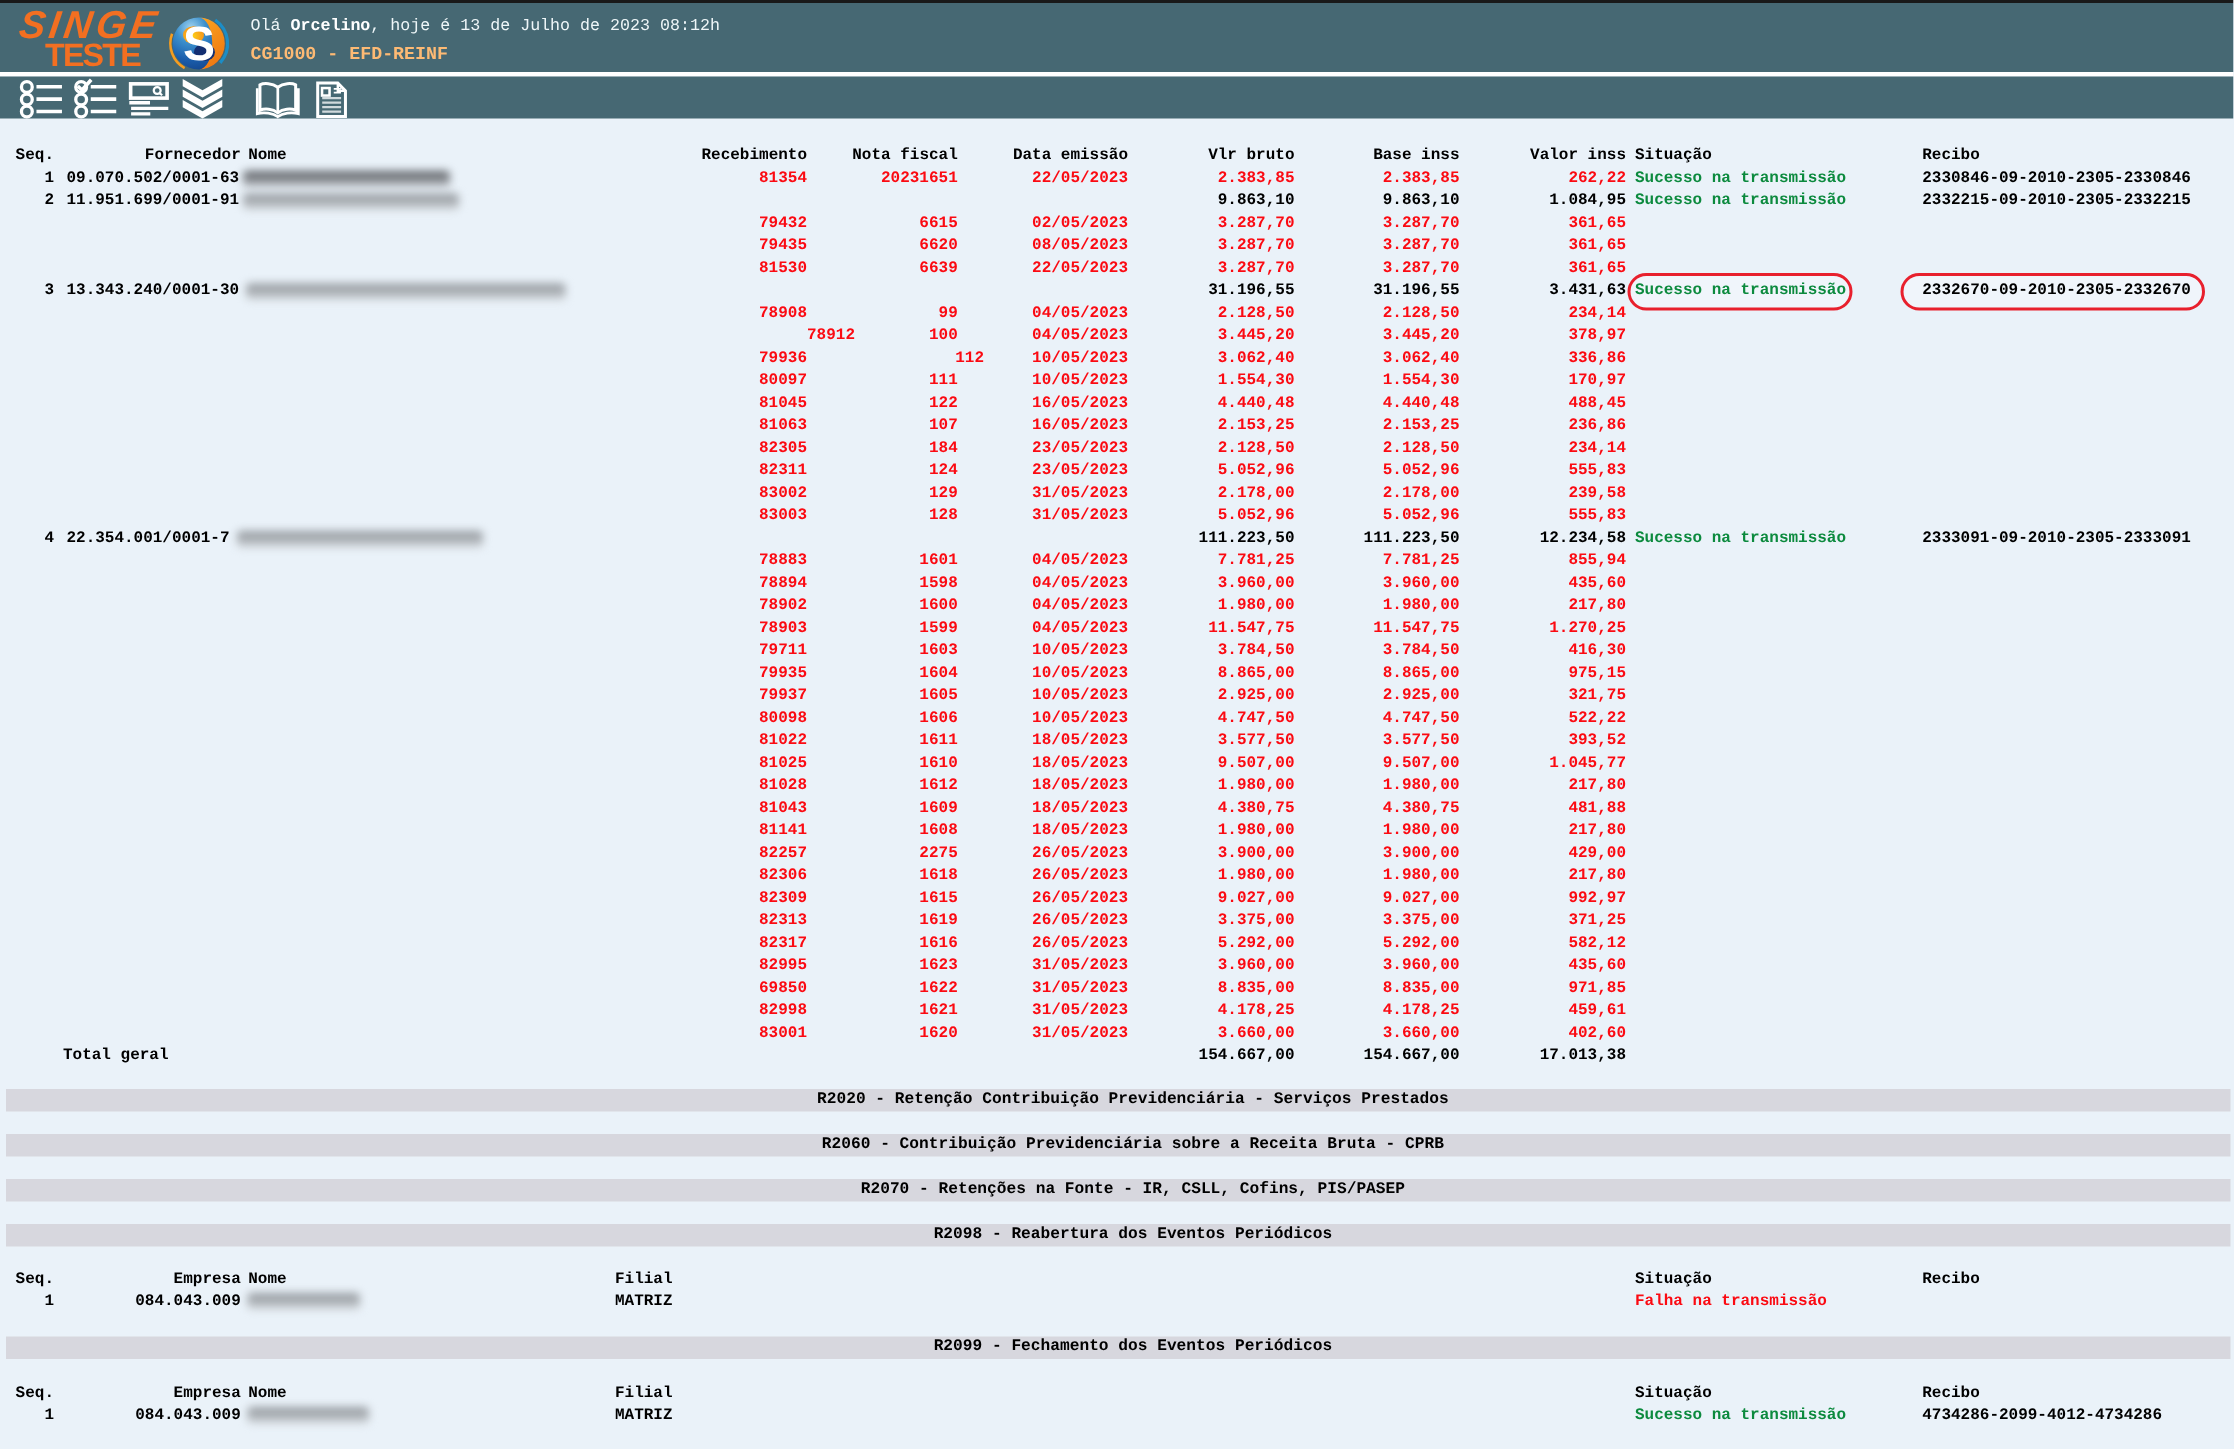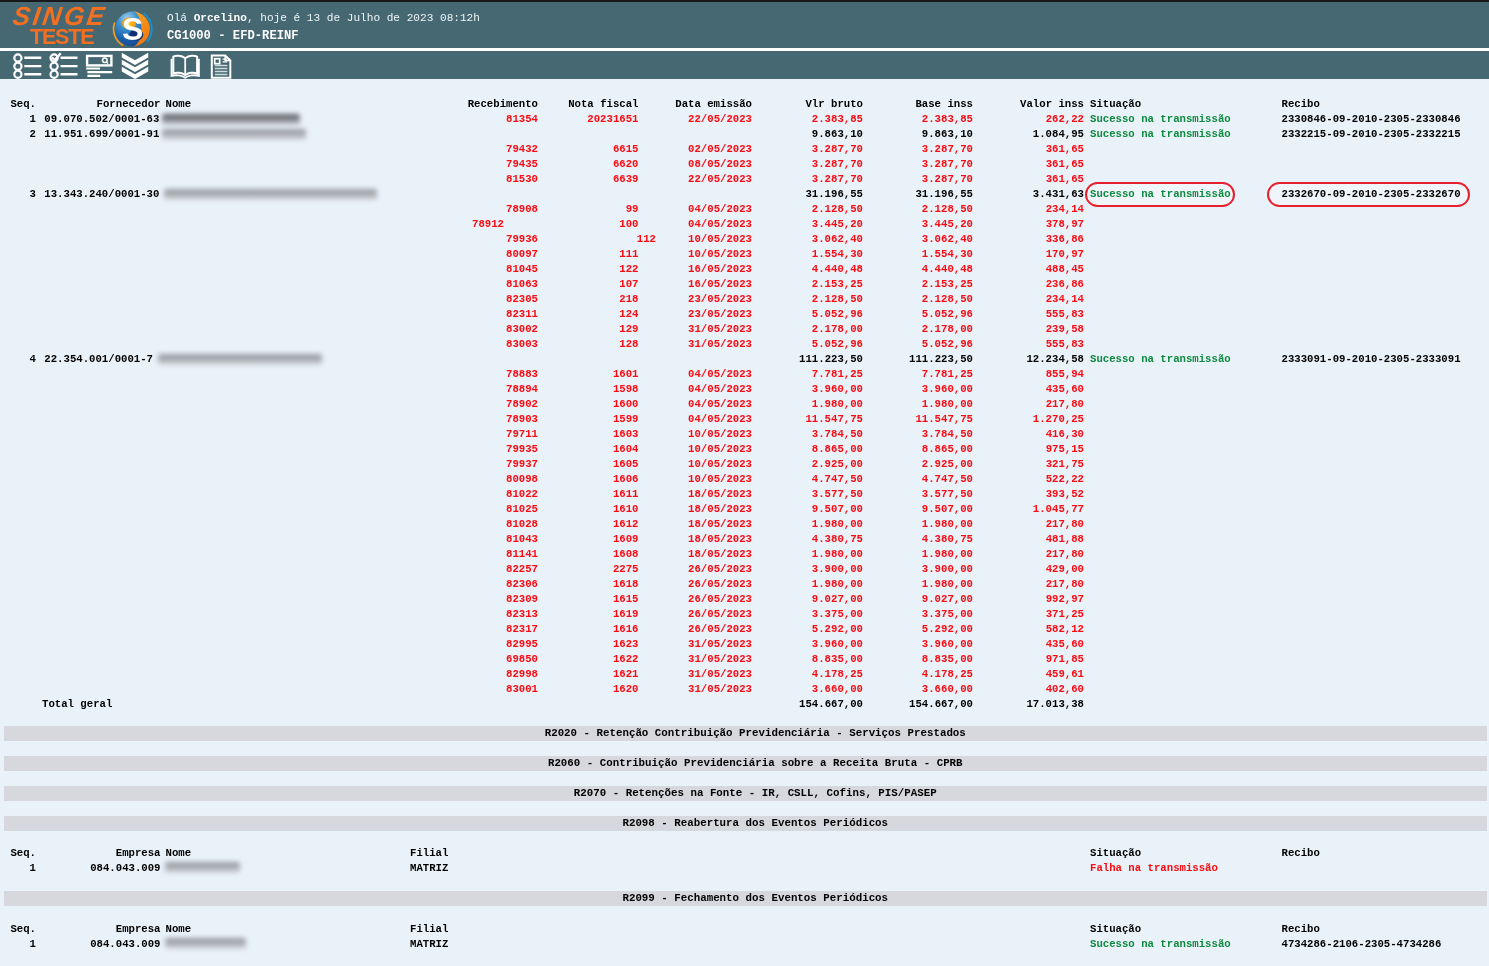--- a/index.html
+++ b/index.html
@@ -9,21 +9,21 @@
 #tbar{position:absolute;left:0;top:51.3px;width:100%;height:27.5px;background:#466873}
 #tbar svg{position:absolute;left:0;top:1px;overflow:visible}
 #singe{position:absolute;left:12.5px;top:-1px;color:#f36f21;
   font:bold italic 26px "Liberation Sans",sans-serif;letter-spacing:2.6px;transform:skewX(-8deg)}
 #teste{position:absolute;left:30px;top:23px;color:#f36f21;
   font:bold 21.5px "Liberation Sans",sans-serif;letter-spacing:-1.2px}
 #sphere{position:absolute;left:109.5px;top:5.5px}
 .ht{position:absolute;left:167px;color:#eef6f8;font:11.1px "Liberation Mono",monospace;
     white-space:pre;line-height:15px}
 .ht b{color:#fff}
-.ht2{position:absolute;left:167px;color:#ffffff;font:bold 12.2px "Liberation Mono",monospace;
+.ht2{position:absolute;left:167px;color:#fdba74;font:bold 12.2px "Liberation Mono",monospace;
     white-space:pre;line-height:15px}
 .c{position:absolute;white-space:pre;font:bold 10.66px "Liberation Mono",monospace;
    line-height:15px;height:15px;color:#000}
 .rd{color:#fb0a12}
 .gn{color:#0c8a3e}
 .bl{position:absolute;height:11px;filter:blur(2.8px);border-radius:3px}
 .bar{position:absolute;left:4px;width:1483px;height:14.8px;background:#d7d7de;
      font:bold 10.8px "Liberation Mono",monospace;line-height:14.8px;color:#000;
      text-align:center;padding-left:19.5px;box-sizing:border-box;white-space:pre}
 .oval{position:absolute;height:24.5px;border:2.6px solid #e8202d;border-radius:13px;
@@ -169,21 +169,21 @@
 <div class="c" style="top:187px;right:516px">31.196,55</div>
 <div class="c" style="top:187px;right:405px">3.431,63</div>
 <div class="c gn" style="top:187px;left:1090px">Sucesso na transmissão</div>
 <div class="c" style="top:187px;left:1281.5px">2332670-09-2010-2305-2332670</div>
 <div class="c rd" style="top:202px;right:951px">78908</div>
 <div class="c rd" style="top:202px;right:850.5px">99</div>
 <div class="c rd" style="top:202px;right:737px">04/05/2023</div>
 <div class="c rd" style="top:202px;right:626px">2.128,50</div>
 <div class="c rd" style="top:202px;right:516px">2.128,50</div>
 <div class="c rd" style="top:202px;right:405px">234,14</div>
-<div class="c rd" style="top:217px;right:985px">78912</div>
+<div class="c rd" style="top:217px;right:919px">78912</div>
 <div class="c rd" style="top:217px;right:850.5px">100</div>
 <div class="c rd" style="top:217px;right:737px">04/05/2023</div>
 <div class="c rd" style="top:217px;right:626px">3.445,20</div>
 <div class="c rd" style="top:217px;right:516px">3.445,20</div>
 <div class="c rd" style="top:217px;right:405px">378,97</div>
 <div class="c rd" style="top:232px;right:951px">79936</div>
 <div class="c rd" style="top:232px;right:833px">112</div>
 <div class="c rd" style="top:232px;right:737px">10/05/2023</div>
 <div class="c rd" style="top:232px;right:626px">3.062,40</div>
 <div class="c rd" style="top:232px;right:516px">3.062,40</div>
@@ -200,21 +200,21 @@
 <div class="c rd" style="top:262px;right:626px">4.440,48</div>
 <div class="c rd" style="top:262px;right:516px">4.440,48</div>
 <div class="c rd" style="top:262px;right:405px">488,45</div>
 <div class="c rd" style="top:277px;right:951px">81063</div>
 <div class="c rd" style="top:277px;right:850.5px">107</div>
 <div class="c rd" style="top:277px;right:737px">16/05/2023</div>
 <div class="c rd" style="top:277px;right:626px">2.153,25</div>
 <div class="c rd" style="top:277px;right:516px">2.153,25</div>
 <div class="c rd" style="top:277px;right:405px">236,86</div>
 <div class="c rd" style="top:292px;right:951px">82305</div>
-<div class="c rd" style="top:292px;right:850.5px">218</div>
+<div class="c rd" style="top:292px;right:850.5px">184</div>
 <div class="c rd" style="top:292px;right:737px">23/05/2023</div>
 <div class="c rd" style="top:292px;right:626px">2.128,50</div>
 <div class="c rd" style="top:292px;right:516px">2.128,50</div>
 <div class="c rd" style="top:292px;right:405px">234,14</div>
 <div class="c rd" style="top:307px;right:951px">82311</div>
 <div class="c rd" style="top:307px;right:850.5px">124</div>
 <div class="c rd" style="top:307px;right:737px">23/05/2023</div>
 <div class="c rd" style="top:307px;right:626px">5.052,96</div>
 <div class="c rd" style="top:307px;right:516px">5.052,96</div>
 <div class="c rd" style="top:307px;right:405px">555,83</div>
@@ -394,12 +394,12 @@
 <div class="c" style="top:921.5px;right:1328.5px">Empresa</div>
 <div class="c" style="top:921.5px;left:165.5px">Nome</div>
 <div class="c" style="top:921.5px;left:410px">Filial</div>
 <div class="c" style="top:921.5px;left:1090px">Situação</div>
 <div class="c" style="top:921.5px;left:1281.5px">Recibo</div>
 <div class="c" style="top:936.5px;right:1453px">1</div>
 <div class="c" style="top:936.5px;right:1328.5px">084.043.009</div>
 <div class="bl" style="top:938px;left:165px;width:81px;background:linear-gradient(180deg,#8f9499 0%,#aeb3b8 55%,#d5dade 100%)"></div>
 <div class="c" style="top:936.5px;left:410px">MATRIZ</div>
 <div class="c gn" style="top:936.5px;left:1090px">Sucesso na transmissão</div>
-<div class="c" style="top:936.5px;left:1281.5px">4734286-2106-2305-4734286</div>
+<div class="c" style="top:936.5px;left:1281.5px">4734286-2099-4012-4734286</div>
 </body></html>

